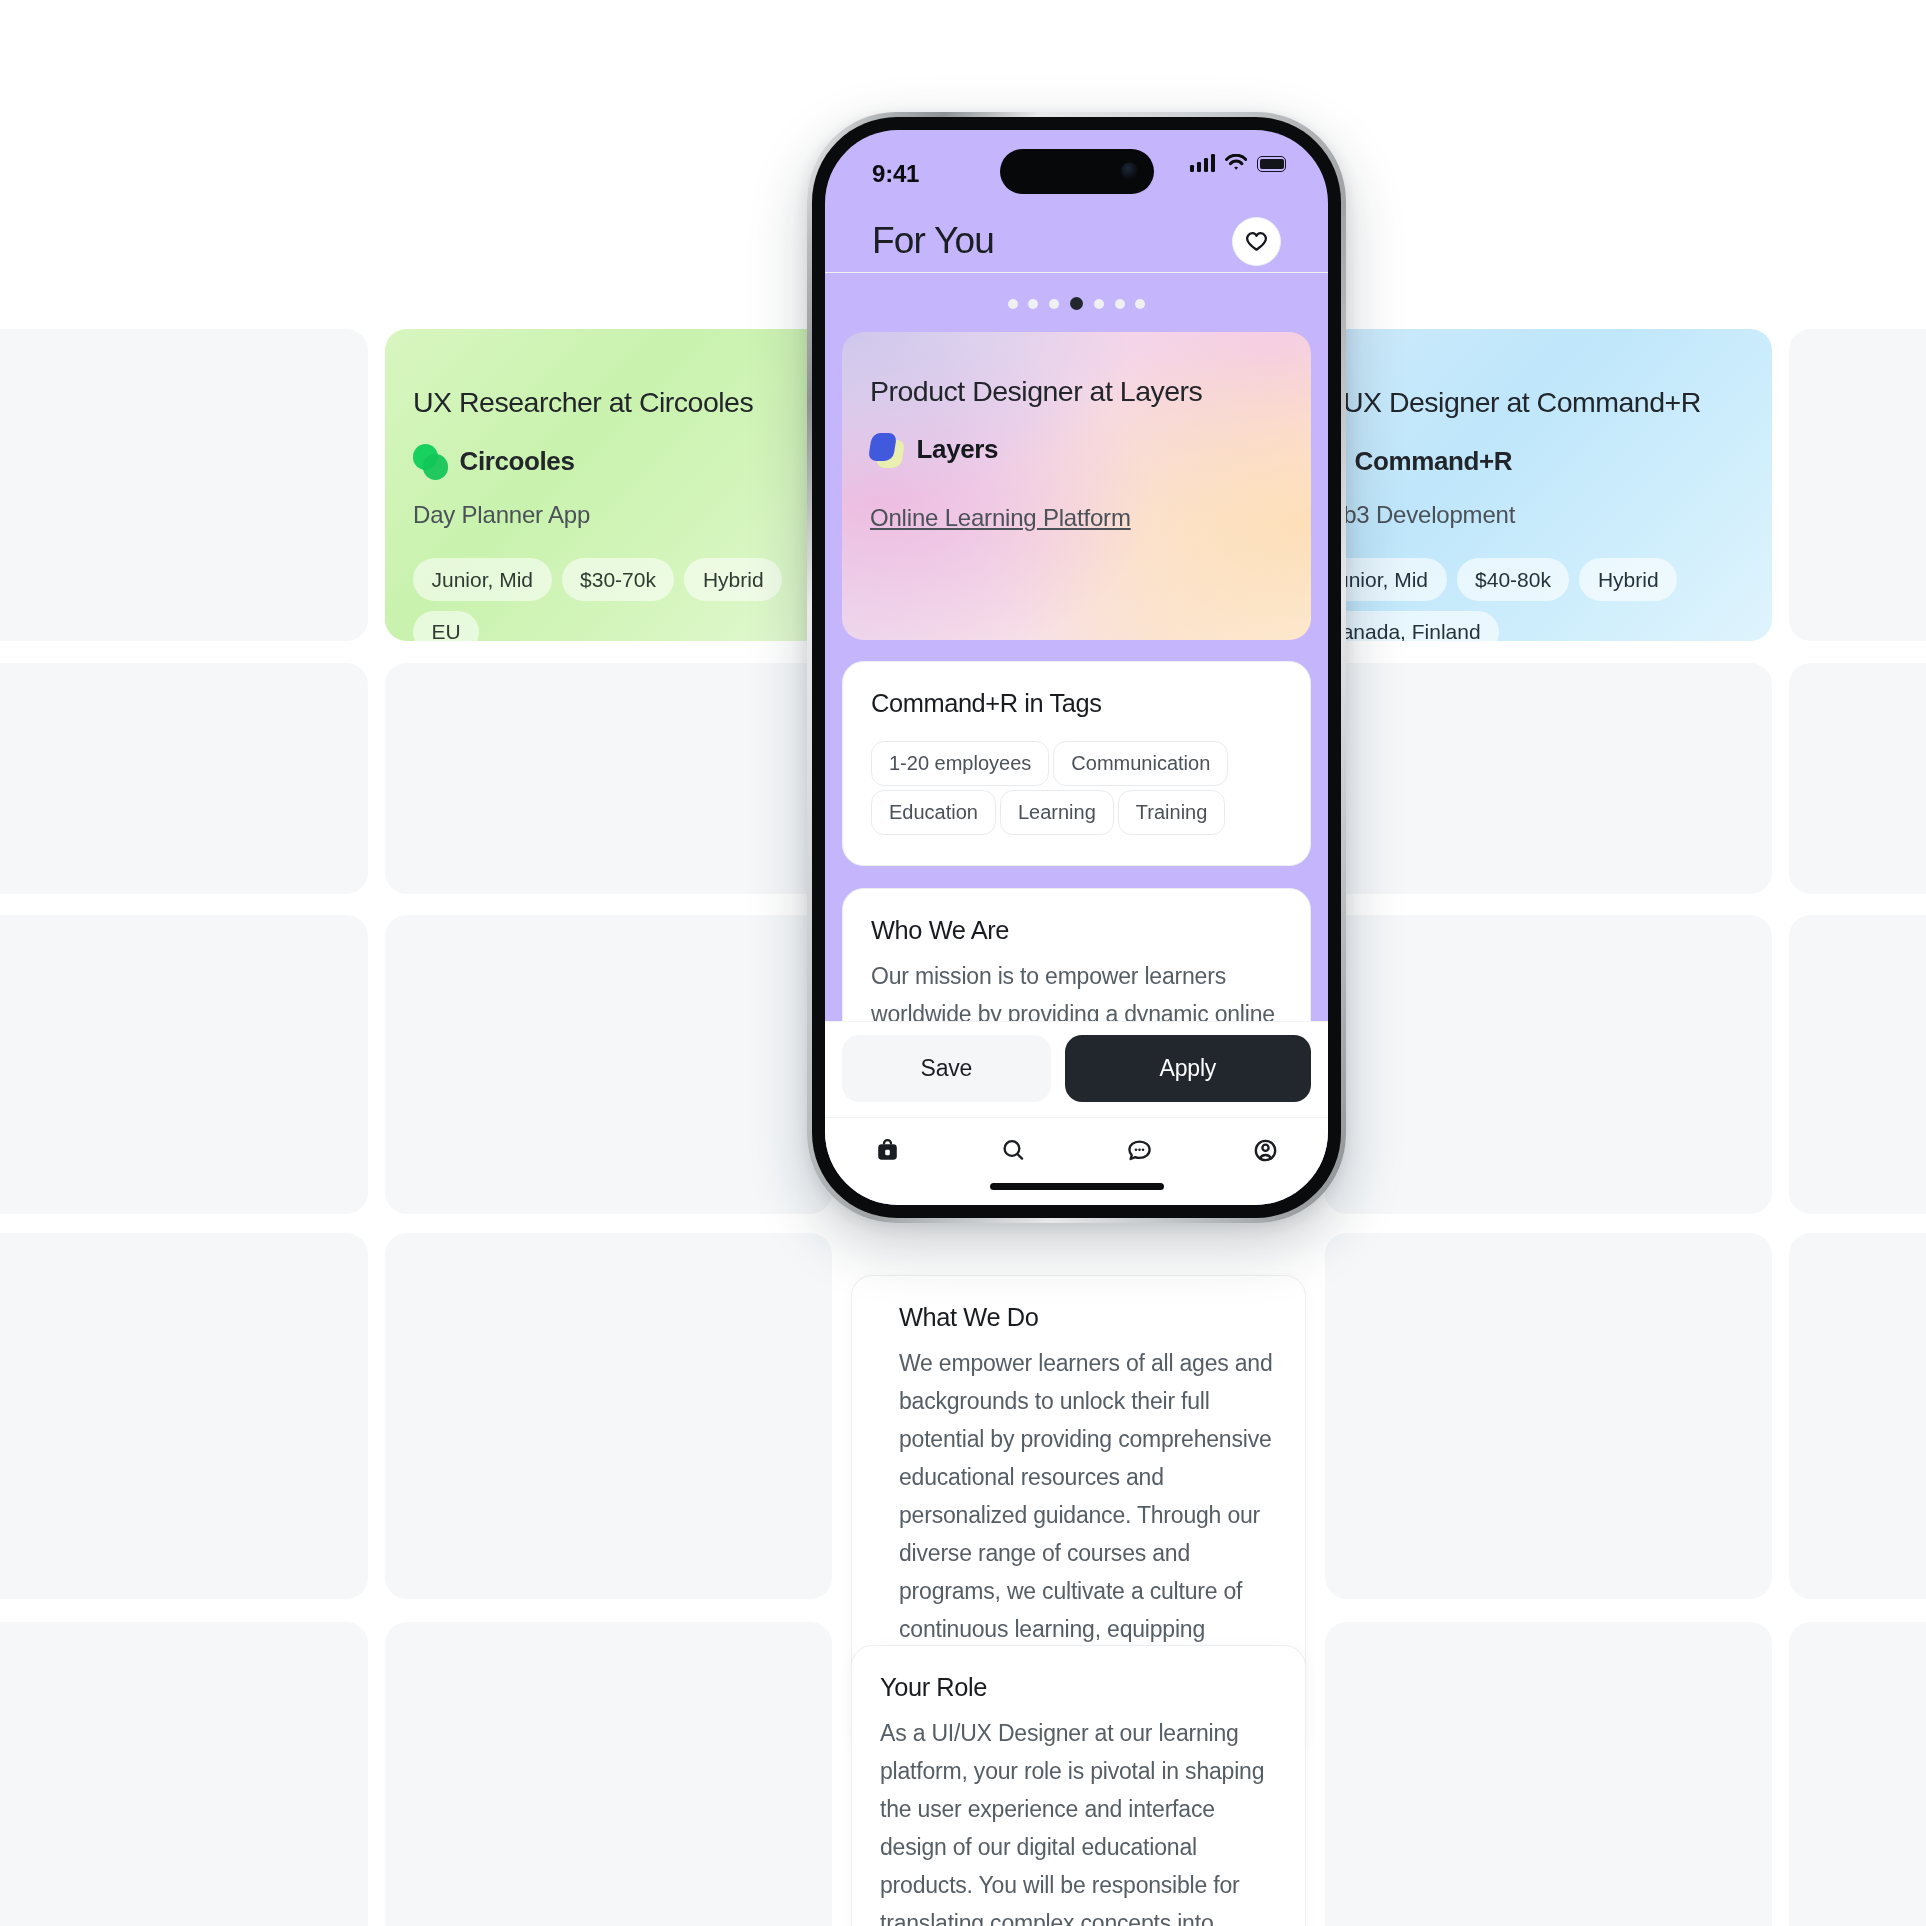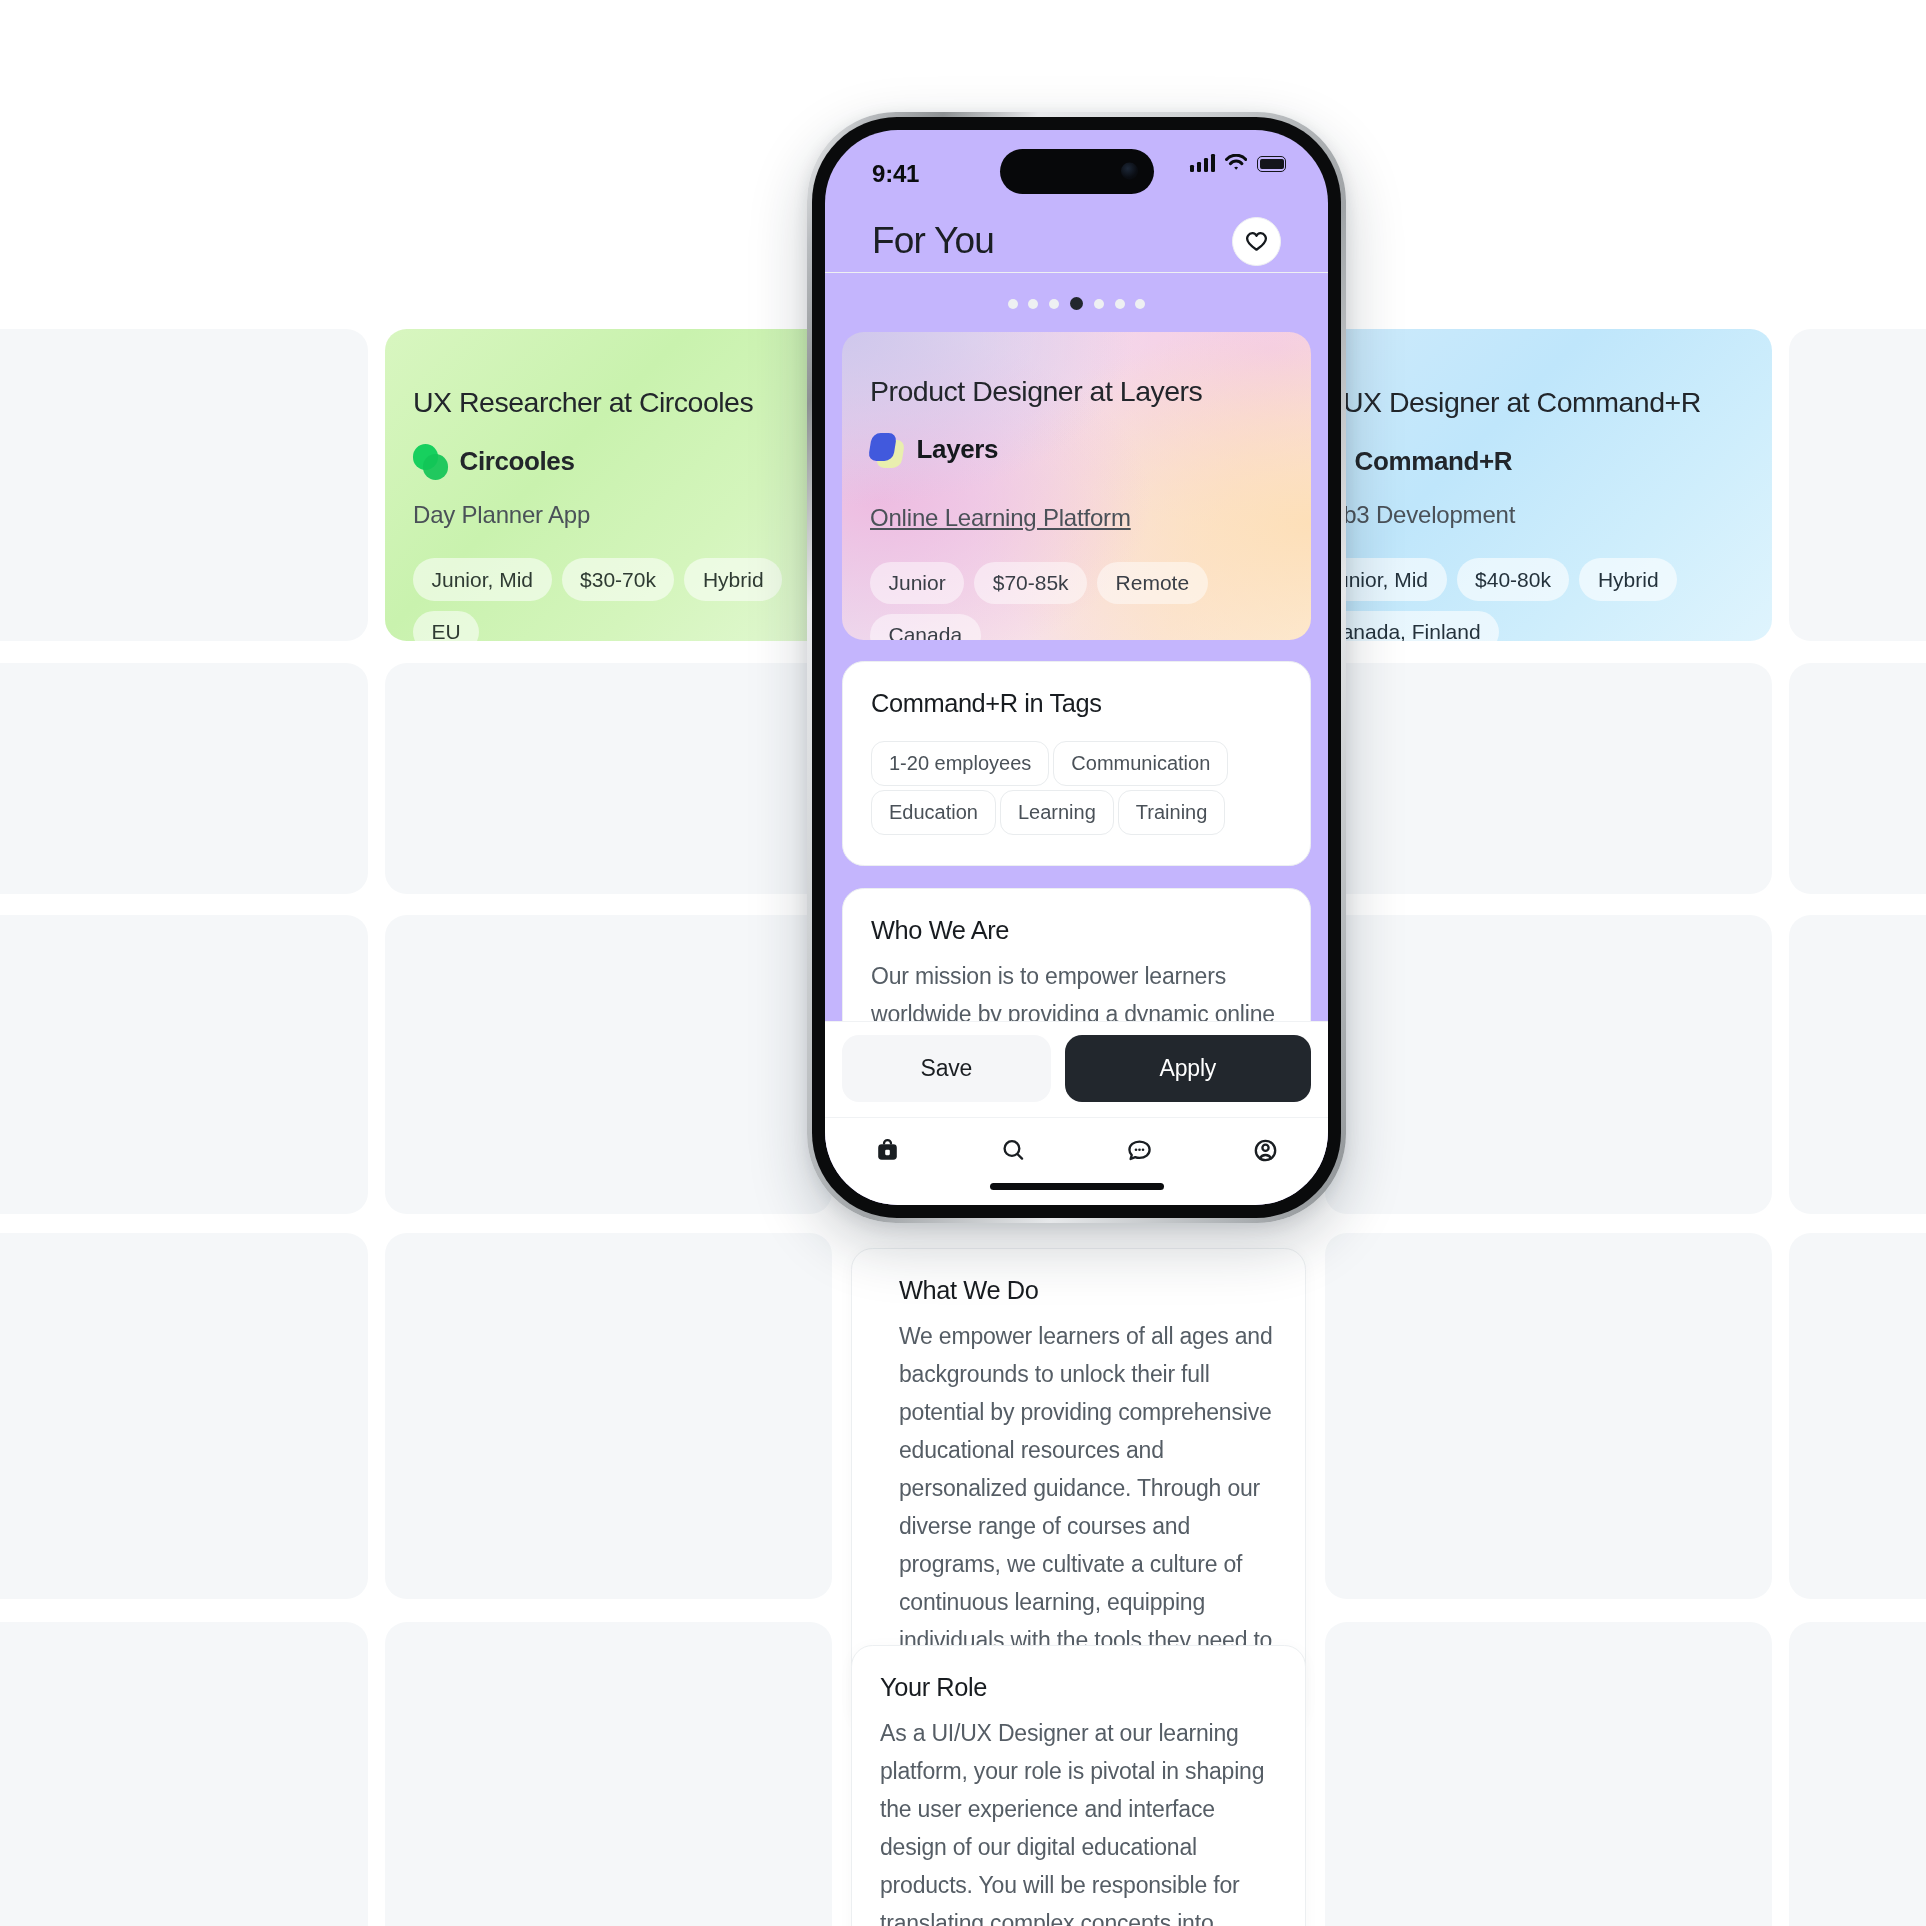--- a/index.html
+++ b/index.html
@@ -254,21 +254,21 @@
   </div>
   <div class="bg-sub" style="margin-left:-45px;">Web3 Development</div>
   <div class="bg-tags" style="margin-left:-45px;">
     <span class="bg-tag">Junior, Mid</span>
     <span class="bg-tag">$40-80k</span>
     <span class="bg-tag">Hybrid</span>
     <span class="bg-tag">Canada, Finland</span>
   </div>
 </div>
 
-<div class="scroll-card" style="top:1248px;padding-left:47px;">
+<div class="scroll-card" style="top:1275px;padding-left:47px;">
   <div class="sc-title">What We Do</div>
   <div class="sc-body">We empower learners of all ages and backgrounds to unlock their full potential by providing comprehensive educational resources and personalized guidance. Through our diverse range of courses and programs, we cultivate a culture of continuous learning, equipping individuals with the tools they need to thrive in an ever-evolving world</div>
 </div>
 
 <div class="scroll-card" style="top:1645px;">
   <div class="sc-title">Your Role</div>
   <div class="sc-body">As a UI/UX Designer at our learning platform, your role is pivotal in shaping the user experience and interface design of our digital educational products. You will be responsible for translating complex concepts into intuitive and visually appealing designs that enhance user engagement and learning outcomes.</div>
 </div>
 
 <div id="device">
@@ -325,26 +325,20 @@
       <div id="hero-card">
         <div id="hero-title">Product Designer at Layers</div>
         <div id="hero-company-row">
           <span class="logo-layers">
               <i class="l1"></i>
               <i class="l2"></i>
             </span>
           <span id="hero-company">Layers</span>
         </div>
         <div id="hero-sub">Online Learning Platform</div>
-        <div id="hero-tags">
-          <span class="hero-tag">Junior</span>
-          <span class="hero-tag">$70-85k</span>
-          <span class="hero-tag">Remote</span>
-          <span class="hero-tag">Canada</span>
-        </div>
       </div>
 
       <div class="phone-card">
         <div class="pc-title">Command+R in Tags</div>
         <div class="pc-tags">
           <span class="pc-tag">1-20 employees</span>
           <span class="pc-tag">Communication</span>
           <span class="pc-tag">Education</span>
           <span class="pc-tag">Learning</span>
           <span class="pc-tag">Training</span>

